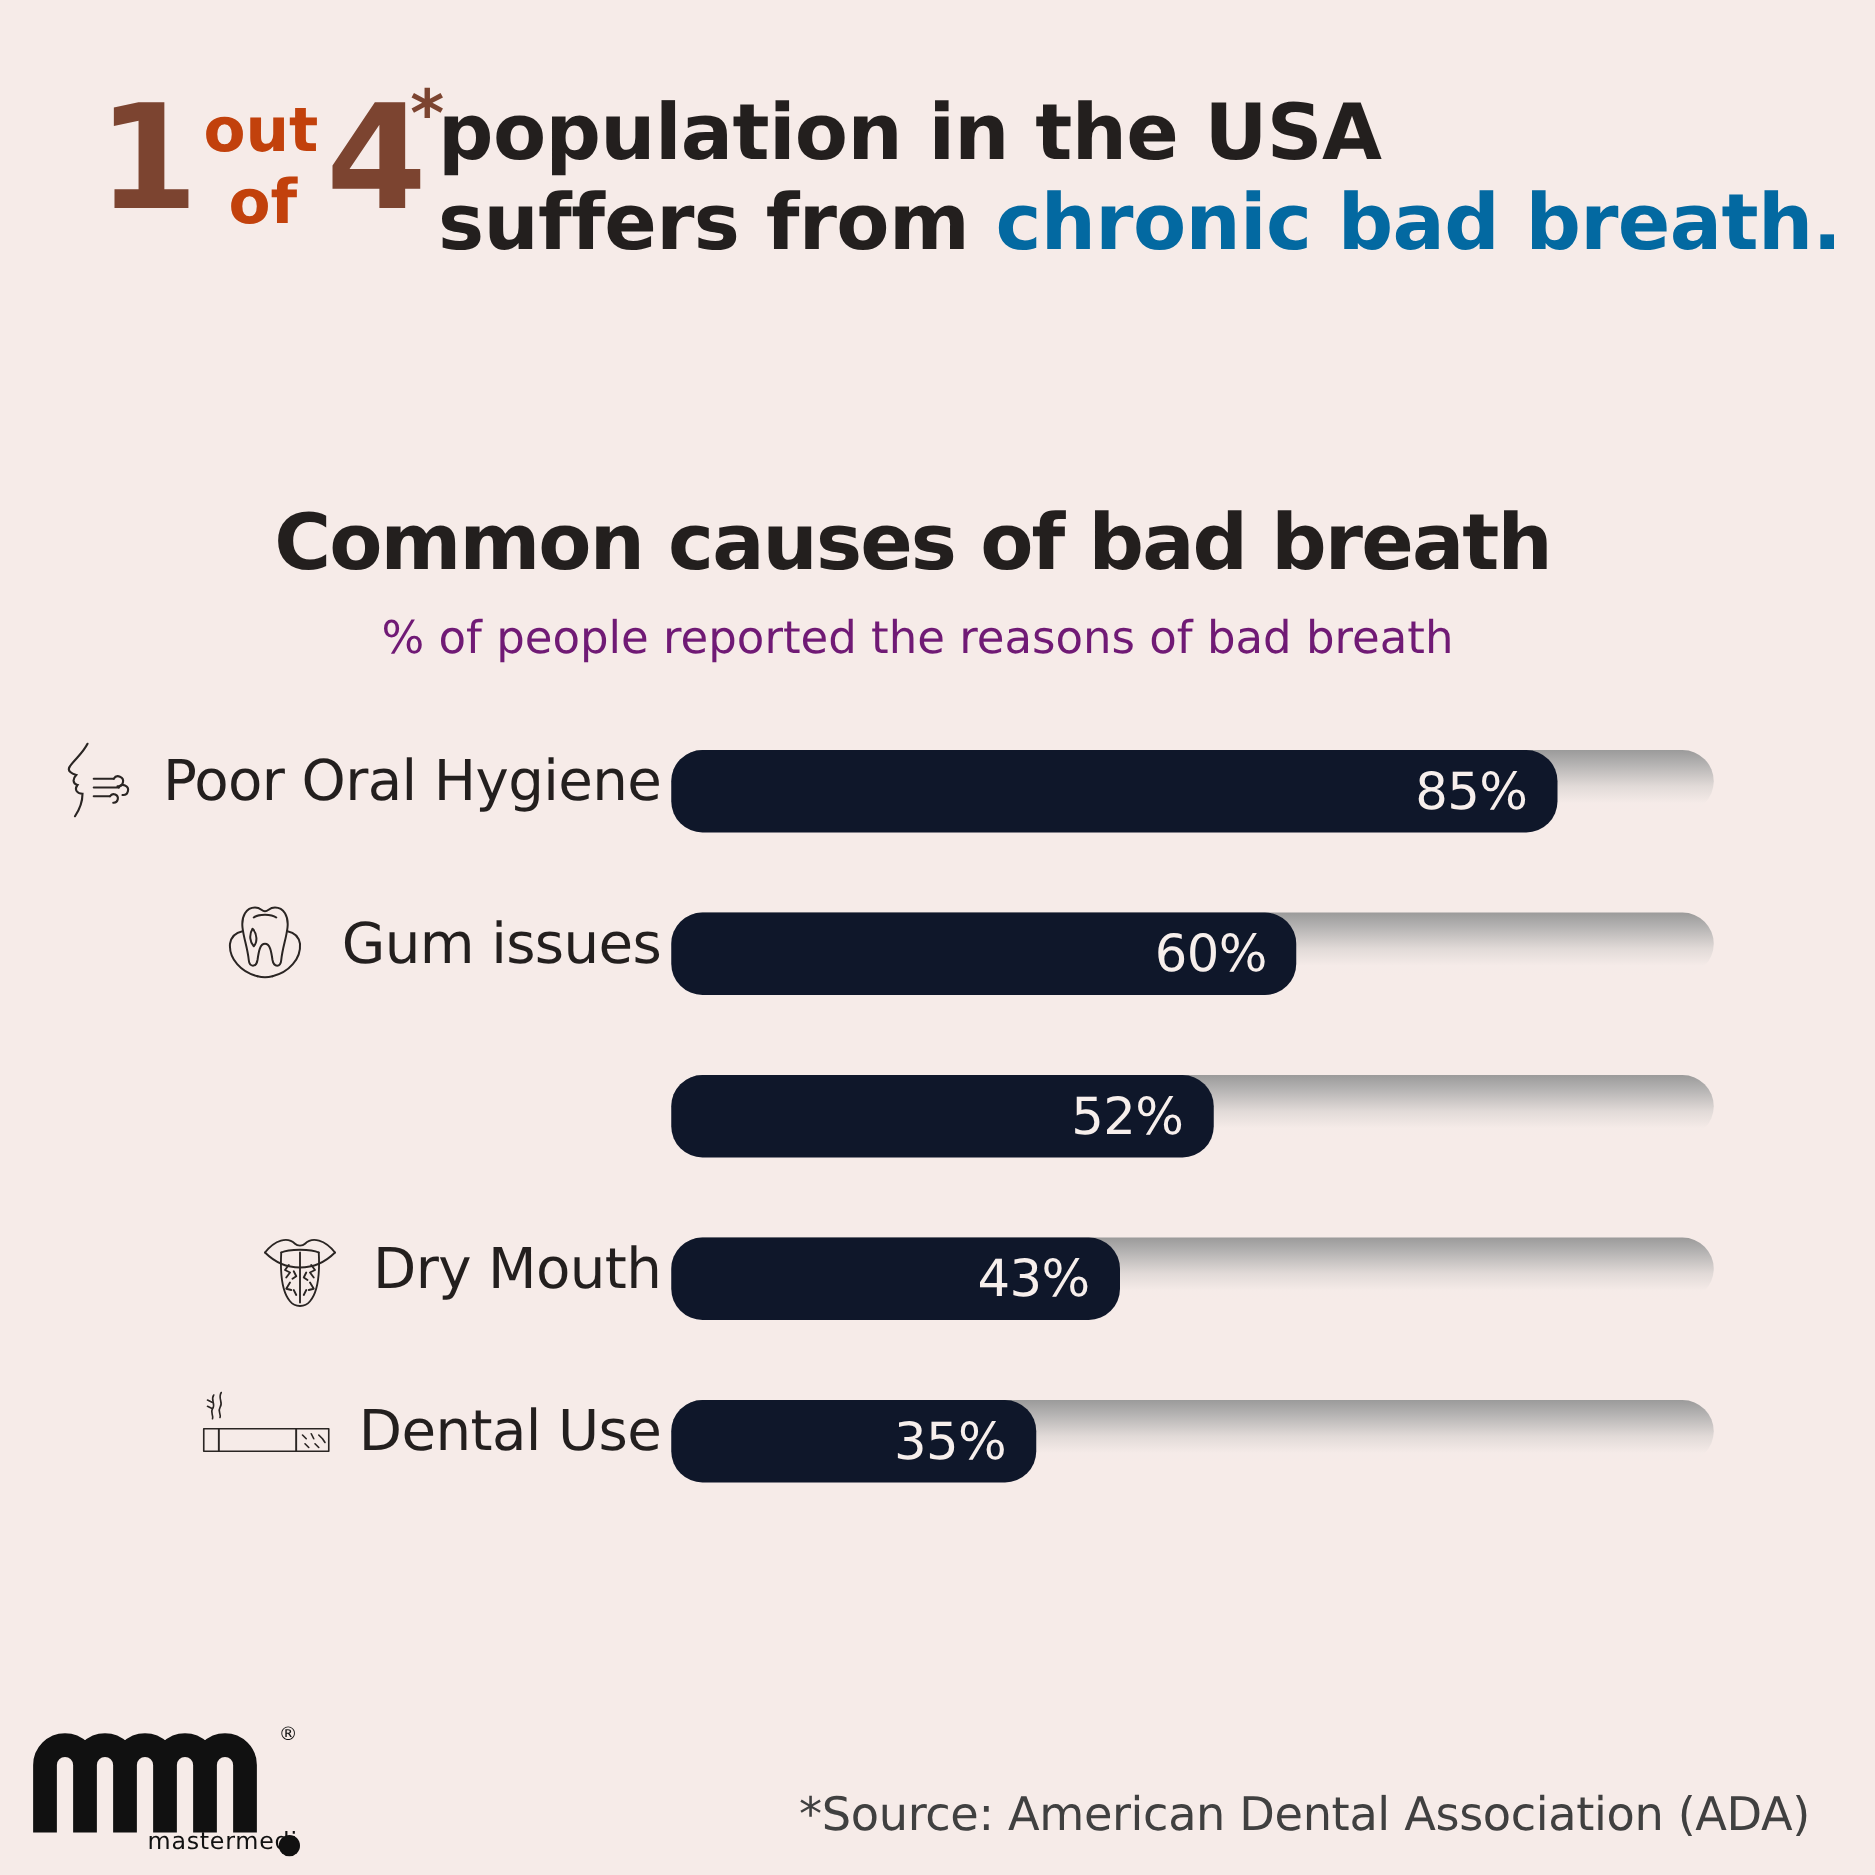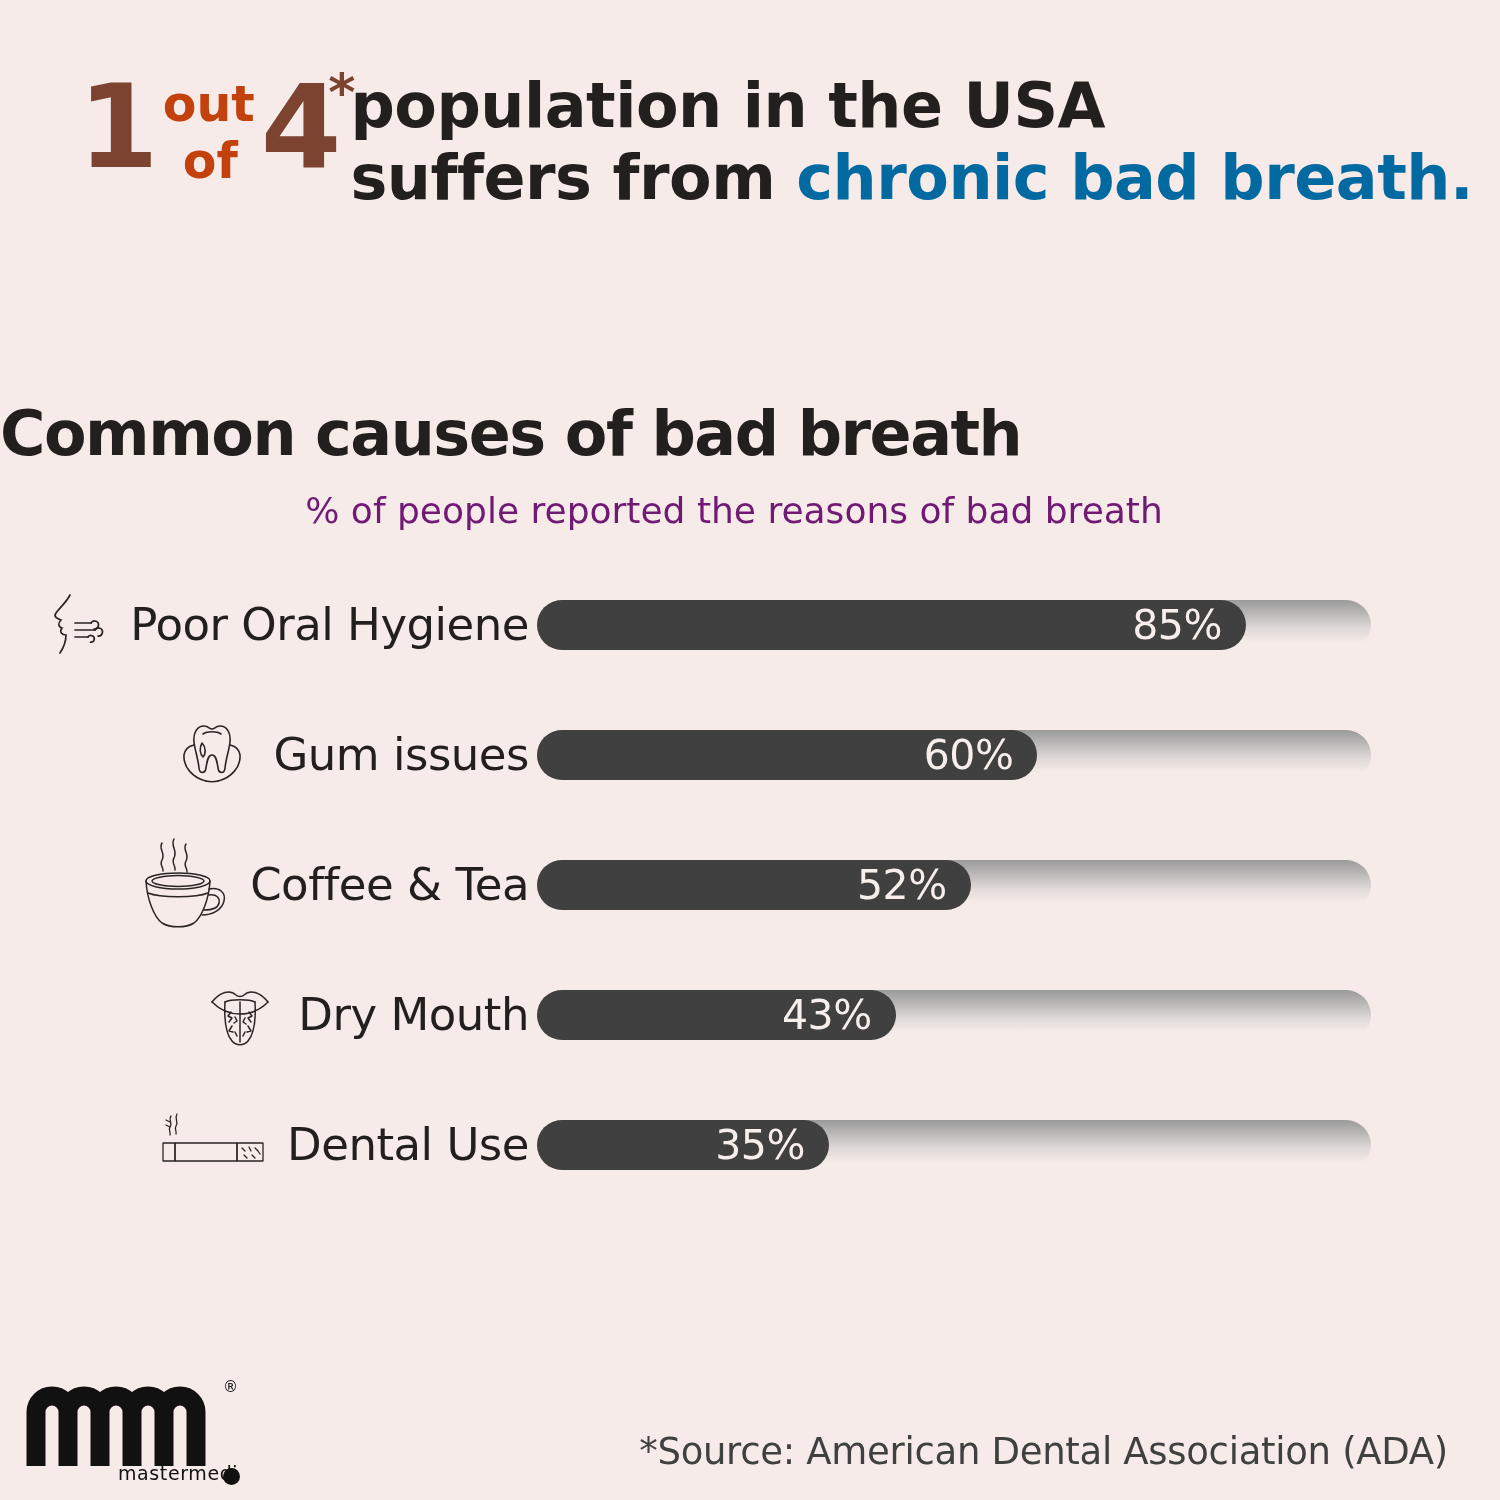--- a/index.html
+++ b/index.html
@@ -83,20 +83,21 @@
     color: #231F1E;
     white-space: nowrap;
   }
 
   
   .chart-title {
     position: absolute;
     top: 396px;
     left: 0;
     width: 1460px;
+    text-align: center;
     font-family: "DejaVu Sans", sans-serif;
     font-weight: bold;
     font-size: 62px;
     line-height: 76px;
     letter-spacing: -1.5px;
     color: #231F1E;
   }
 
   .chart-subtitle {
     position: absolute;
@@ -164,23 +165,23 @@
         rgba(168,168,168,0.85) 22%,
         rgba(208,204,202,0.55) 58%,
         rgba(243,235,232,0.25) 85%,
         rgba(246,235,232,0.06) 100%);
   }
 
   .fill {
     position: absolute;
     left: 537px;
     top: 4px;
-    height: 50px;
+    height: 66px;
     border-radius: 25px;
-    background: #404040;
+    background: #0f172a;
     display: flex;
     align-items: center;
     justify-content: flex-end;
     padding-right: 24px;
   }
 
   .fill-value {
     font-family: "DejaVu Sans", sans-serif;
     font-size: 41px;
     line-height: 50px;
@@ -301,38 +302,20 @@
       </span>
       <span class="row-label">Gum issues</span>
     </div>
     <div class="track"></div>
     <div class="fill" style="width: 500.4px;">
       <span class="fill-value">60%</span>
     </div>
   </div>
 
   <div class="row">
-    <div class="row-left">
-      <span class="row-icon">
-        <svg width="104" height="96" viewBox="0 0 104 96">
-          <g fill="none" stroke="#2A2523" stroke-width="1.5" stroke-linecap="round" stroke-linejoin="round">
-            <path d="M30 6 C26 12, 34 16, 30 23 C27 28, 32 31, 31 34"></path>
-            <path d="M42 2 C38 9, 46 13, 42 21 C39 26, 44 29, 43 33"></path>
-            <path d="M54 7 C50 13, 58 17, 54 24 C51 29, 56 32, 55 35"></path>
-            <ellipse cx="46" cy="44" rx="32" ry="8"></ellipse>
-            <ellipse cx="46" cy="44" rx="26" ry="5.4"></ellipse>
-            <path d="M14 44 C15 62, 22 80, 30 86 C38 91, 54 91, 62 86 C70 80, 77 62, 78 44"></path>
-            <path d="M16 56 C28 61, 64 61, 76 56"></path>
-            <path d="M77 52 C88 50, 94 56, 92 64 C90 73, 80 78, 70 78"></path>
-            <path d="M77 58 C85 57, 88 61, 87 66 C86 71, 79 73, 72 73"></path>
-          </g>
-        </svg>
-      </span>
-      <span class="row-label">Coffee &amp; Tea</span>
-    </div>
     <div class="track"></div>
     <div class="fill" style="width: 433.68px;">
       <span class="fill-value">52%</span>
     </div>
   </div>
 
   <div class="row">
     <div class="row-left">
       <span class="row-icon">
         <svg width="86" height="86" viewBox="0 0 86 86">

